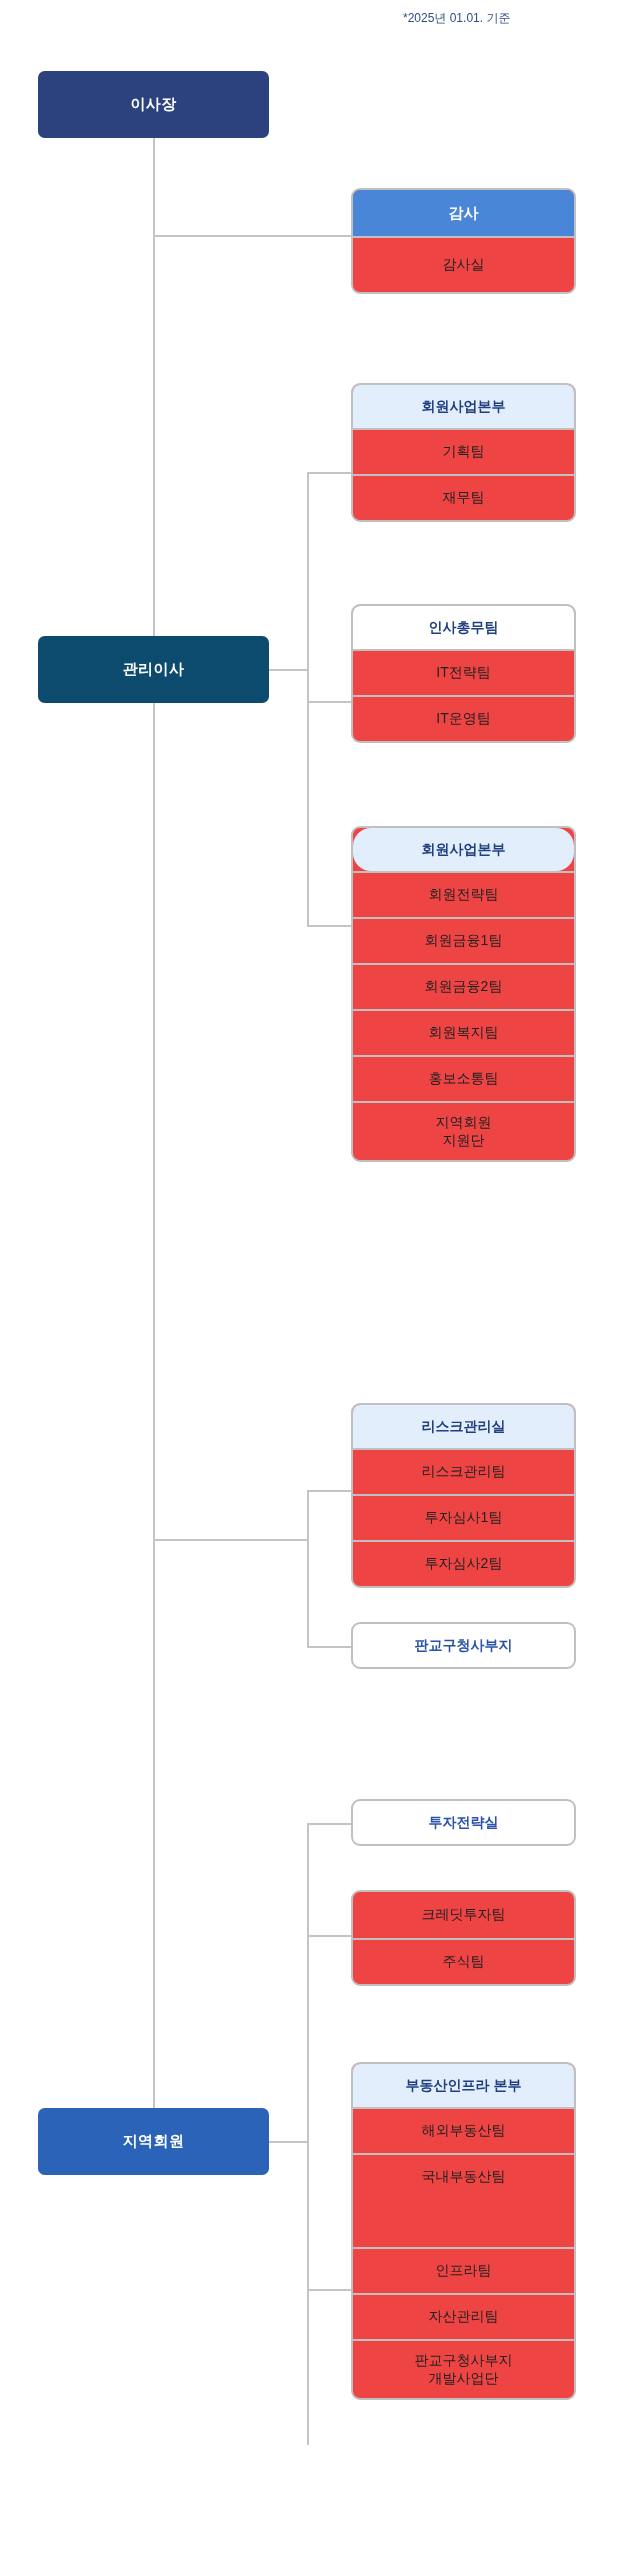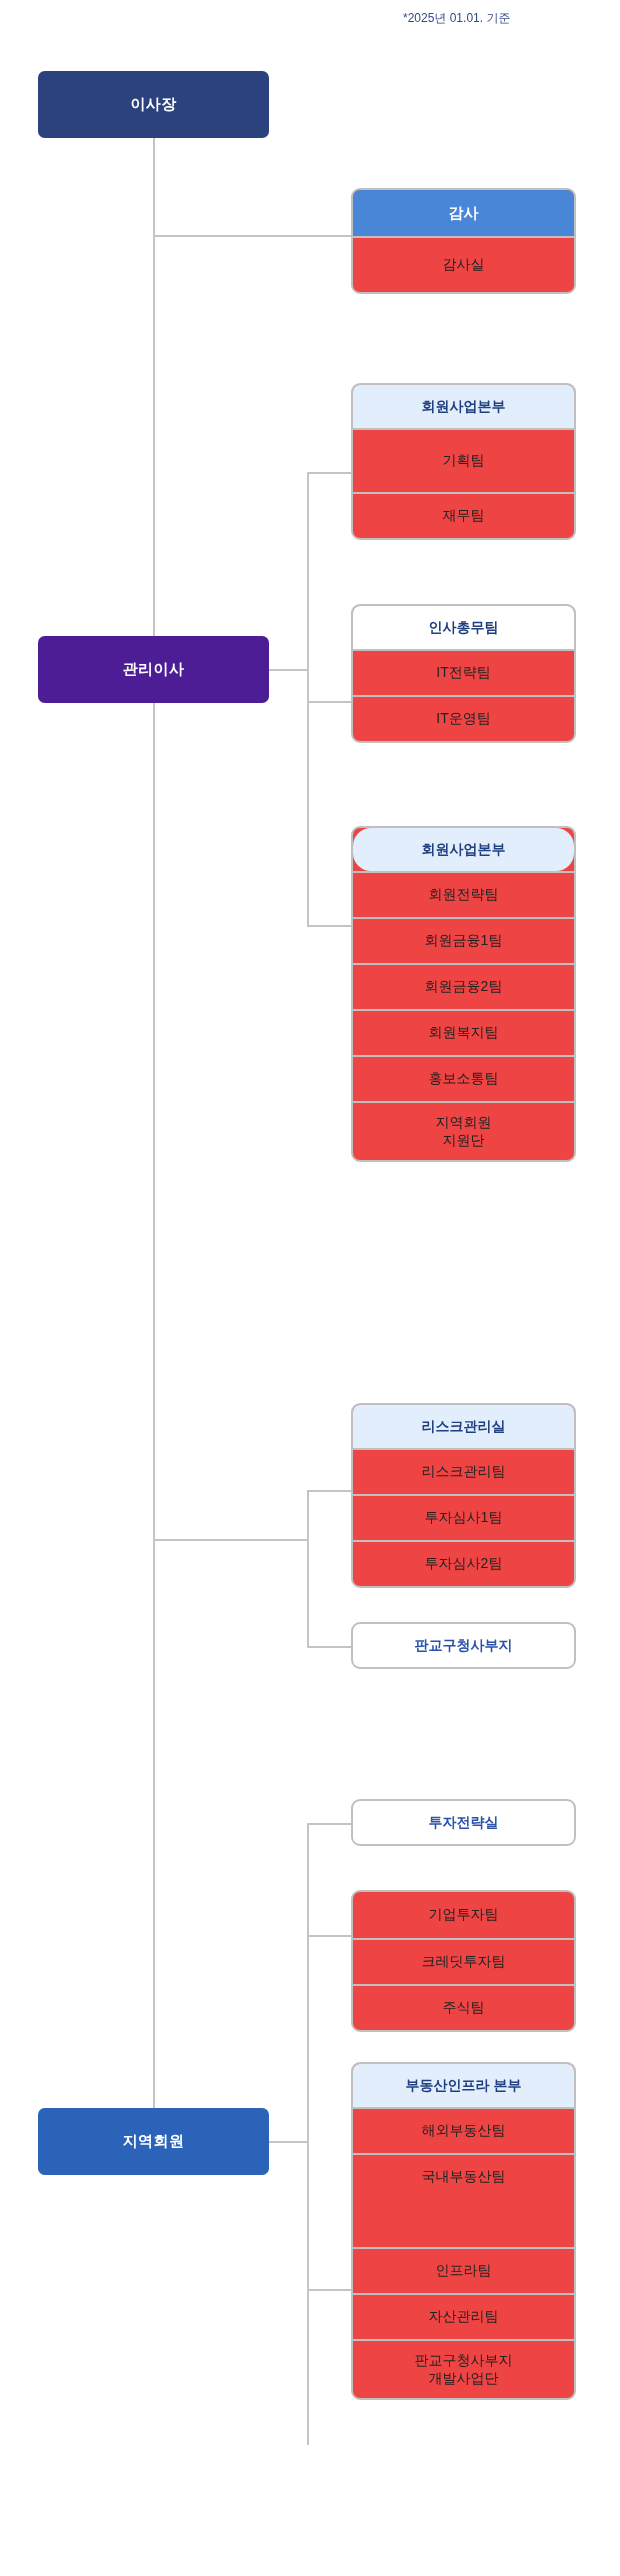--- a/index.html
+++ b/index.html
@@ -128,36 +128,36 @@
   <div class="line h" style="left:307px; top:1823px; width:46px;"></div>
   <div class="line h" style="left:307px; top:1935px; width:46px;"></div>
   <div class="line h" style="left:307px; top:2289px; width:46px;"></div>
 
   <div class="line h" style="left:153px; top:235px; width:200px;"></div>
 
   <div class="exec" style="left:38px; top:71px; width:231px; height:67px; background:#2b427e;">
     <span>이사장</span>
   </div>
 
-  <div class="exec" style="left:38px; top:636px; width:231px; height:67px; background:#4c1d95;">
+  <div class="exec" style="left:38px; top:636px; width:231px; height:67px; background:#0c4a6e;">
     <span>관리이사</span>
   </div>
 
   <div class="exec" style="left:38px; top:2108px; width:231px; height:67px; background:#2a63b8;">
     <span>지역회원</span>
   </div>
 
   <div class="group" style="left:351px; top:188px; width:225px;">
     <div class="cell head solid" style="height:46px;">감사</div>
     <div class="cell" style="height:56px;">감사실</div>
   </div>
 
   <div class="group" style="left:351px; top:383px; width:225px;">
     <div class="cell head tint" style="height:43px;">회원사업본부</div>
-    <div class="cell" style="height:64px;">기획팀</div>
+    <div class="cell" style="height:46px;">기획팀</div>
     <div class="cell" style="height:46px;">재무팀</div>
   </div>
 
   <div class="group" style="left:351px; top:604px; width:225px;">
     <div class="cell head plain" style="height:43px;">인사총무팀</div>
     <div class="cell" style="height:46px;">IT전략팀</div>
     <div class="cell" style="height:46px;">IT운영팀</div>
   </div>
 
   <div class="group" style="left:351px; top:826px; width:225px;">
@@ -176,21 +176,20 @@
     <div class="cell" style="height:46px;">리스크관리팀</div>
     <div class="cell" style="height:46px;">투자심사1팀</div>
     <div class="cell" style="height:46px;">투자심사2팀</div>
   </div>
 
   <div class="solo" style="left:351px; top:1622px; width:225px; height:47px;">판교구청사부지</div>
 
   <div class="solo" style="left:351px; top:1799px; width:225px; height:47px;">투자전략실</div>
 
   <div class="group" style="left:351px; top:1890px; width:225px;">
-    <div class="cell" style="height:46px;">기업투자팀</div>
     <div class="cell" style="height:46px;">크레딧투자팀</div>
     <div class="cell" style="height:46px;">주식팀</div>
   </div>
 
   <div class="group" style="left:351px; top:2062px; width:225px;">
     <div class="cell head tint" style="height:43px;">부동산인프라 본부</div>
     <div class="cell" style="height:46px;">해외부동산팀</div>
     <div class="cell" style="height:46px;">국내부동산팀</div>
     <div class="cell" style="height:46px;margin-top:48px;">인프라팀</div>
     <div class="cell" style="height:46px;">자산관리팀</div>

